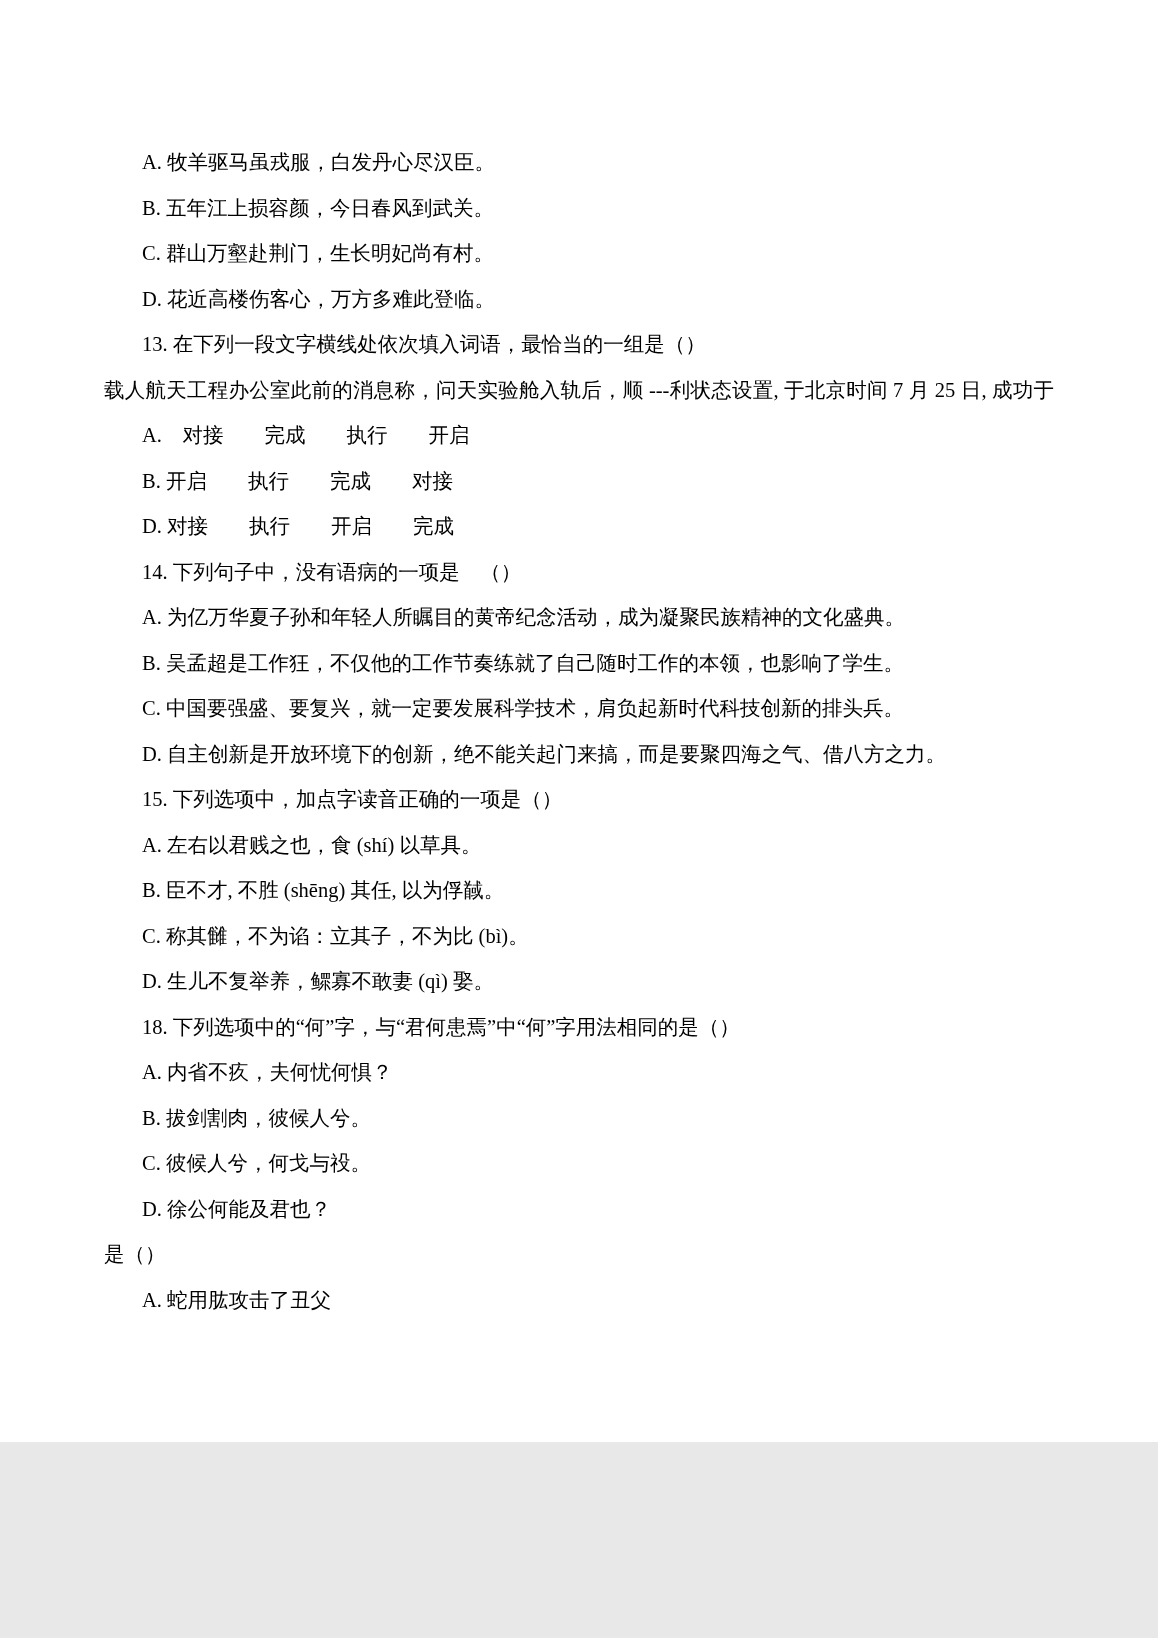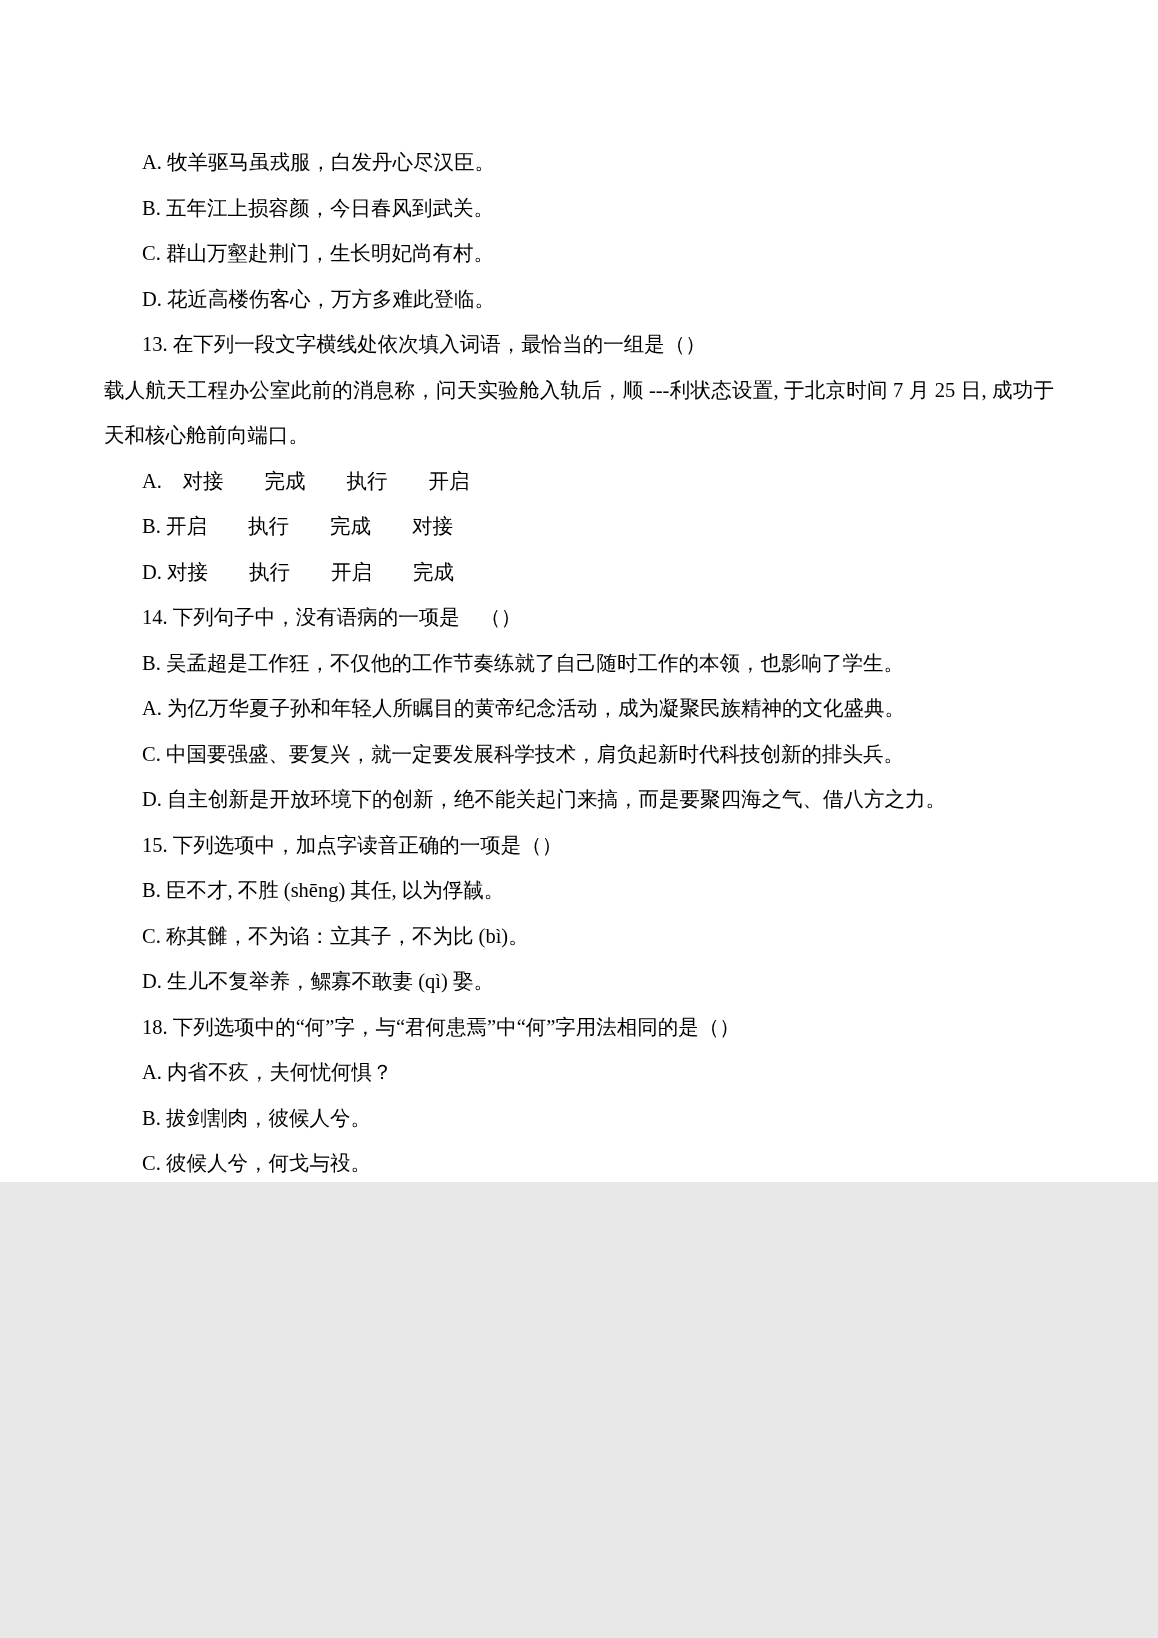--- a/index.html
+++ b/index.html
@@ -1,19 +1,19 @@
 <!DOCTYPE html>
 <html><head>
 <meta charset="utf-8">
 <style>
   html, body { margin: 0; padding: 0; background: #e8e8e8; }
   .page {
     position: relative;
     width: 1158px;
-    height: 1182px;
+    height: 1442px;
     background: #ffffff;
     margin: 0 auto;
     font-family: "Liberation Serif", "DejaVu Serif", serif;
     color: #000000;
     overflow: hidden;
   }
   .content {
     position: absolute;
     left: 104px;
     top: 140px;
@@ -50,32 +50,32 @@
 <div class="page">
   <div class="content">
 
     <p class="line indent">A. 牧羊驱马虽戎服，白发丹心尽汉臣。</p>
     <p class="line indent">B. 五年江上损容颜，今日春风到武关。</p>
     <p class="line indent">C. 群山万壑赴荆门，生长明妃尚有村。</p>
     <p class="line indent">D. 花近高楼伤客心，万方多难此登临。</p>
 
     <p class="line indent">13. 在下列一段文字横线处依次填入词语，最恰当的一组是（）</p>
     <p class="line justify">载人航天工程办公室此前的消息称，问天实验舱入轨后，顺 ---利状态设置, 于北京时间 7 月 25 日, 成功于</p>
-    <p class="line">天和核心舱前向端口。</p>
     <p class="line indent">A.　对接　　完成　　执行　　开启</p>
     <p class="line indent">B. 开启　　执行　　完成　　对接</p>
     <p class="line indent">D. 对接　　执行　　开启　　完成</p>
 
     <p class="line indent">14. 下列句子中，没有语病的一项是　（）</p>
+    <p class="line indent">A. 为亿万华夏子孙和年轻人所瞩目的黄帝纪念活动，成为凝聚民族精神的文化盛典。</p>
     <p class="line indent">B. 吴孟超是工作狂，不仅他的工作节奏练就了自己随时工作的本领，也影响了学生。</p>
-    <p class="line indent">A. 为亿万华夏子孙和年轻人所瞩目的黄帝纪念活动，成为凝聚民族精神的文化盛典。</p>
     <p class="line indent">C. 中国要强盛、要复兴，就一定要发展科学技术，肩负起新时代科技创新的排头兵。</p>
     <p class="line indent">D. 自主创新是开放环境下的创新，绝不能关起门来搞，而是要聚四海之气、借八方之力。</p>
 
     <p class="line indent">15. 下列选项中，加点字读音正确的一项是（）</p>
+    <p class="line indent">A. 左右以君贱之也，食 (shí) 以草具。</p>
     <p class="line indent">B. 臣不才, 不胜 (shēng) 其任, 以为俘馘。</p>
     <p class="line indent">C. 称其雠，不为谄：立其子，不为比 (bì)。</p>
     <p class="line indent">D. 生儿不复举养，鳏寡不敢妻 (qì) 娶。</p>
 
     <p class="line indent">18. 下列选项中的“何”字，与“君何患焉”中“何”字用法相同的是（）</p>
     <p class="line indent">A. 内省不疚，夫何忧何惧？</p>
     <p class="line indent">B. 拔剑割肉，彼候人兮。</p>
     <p class="line indent">C. 彼候人兮，何戈与祋。</p>
     <p class="line indent">D. 徐公何能及君也？</p>
 

